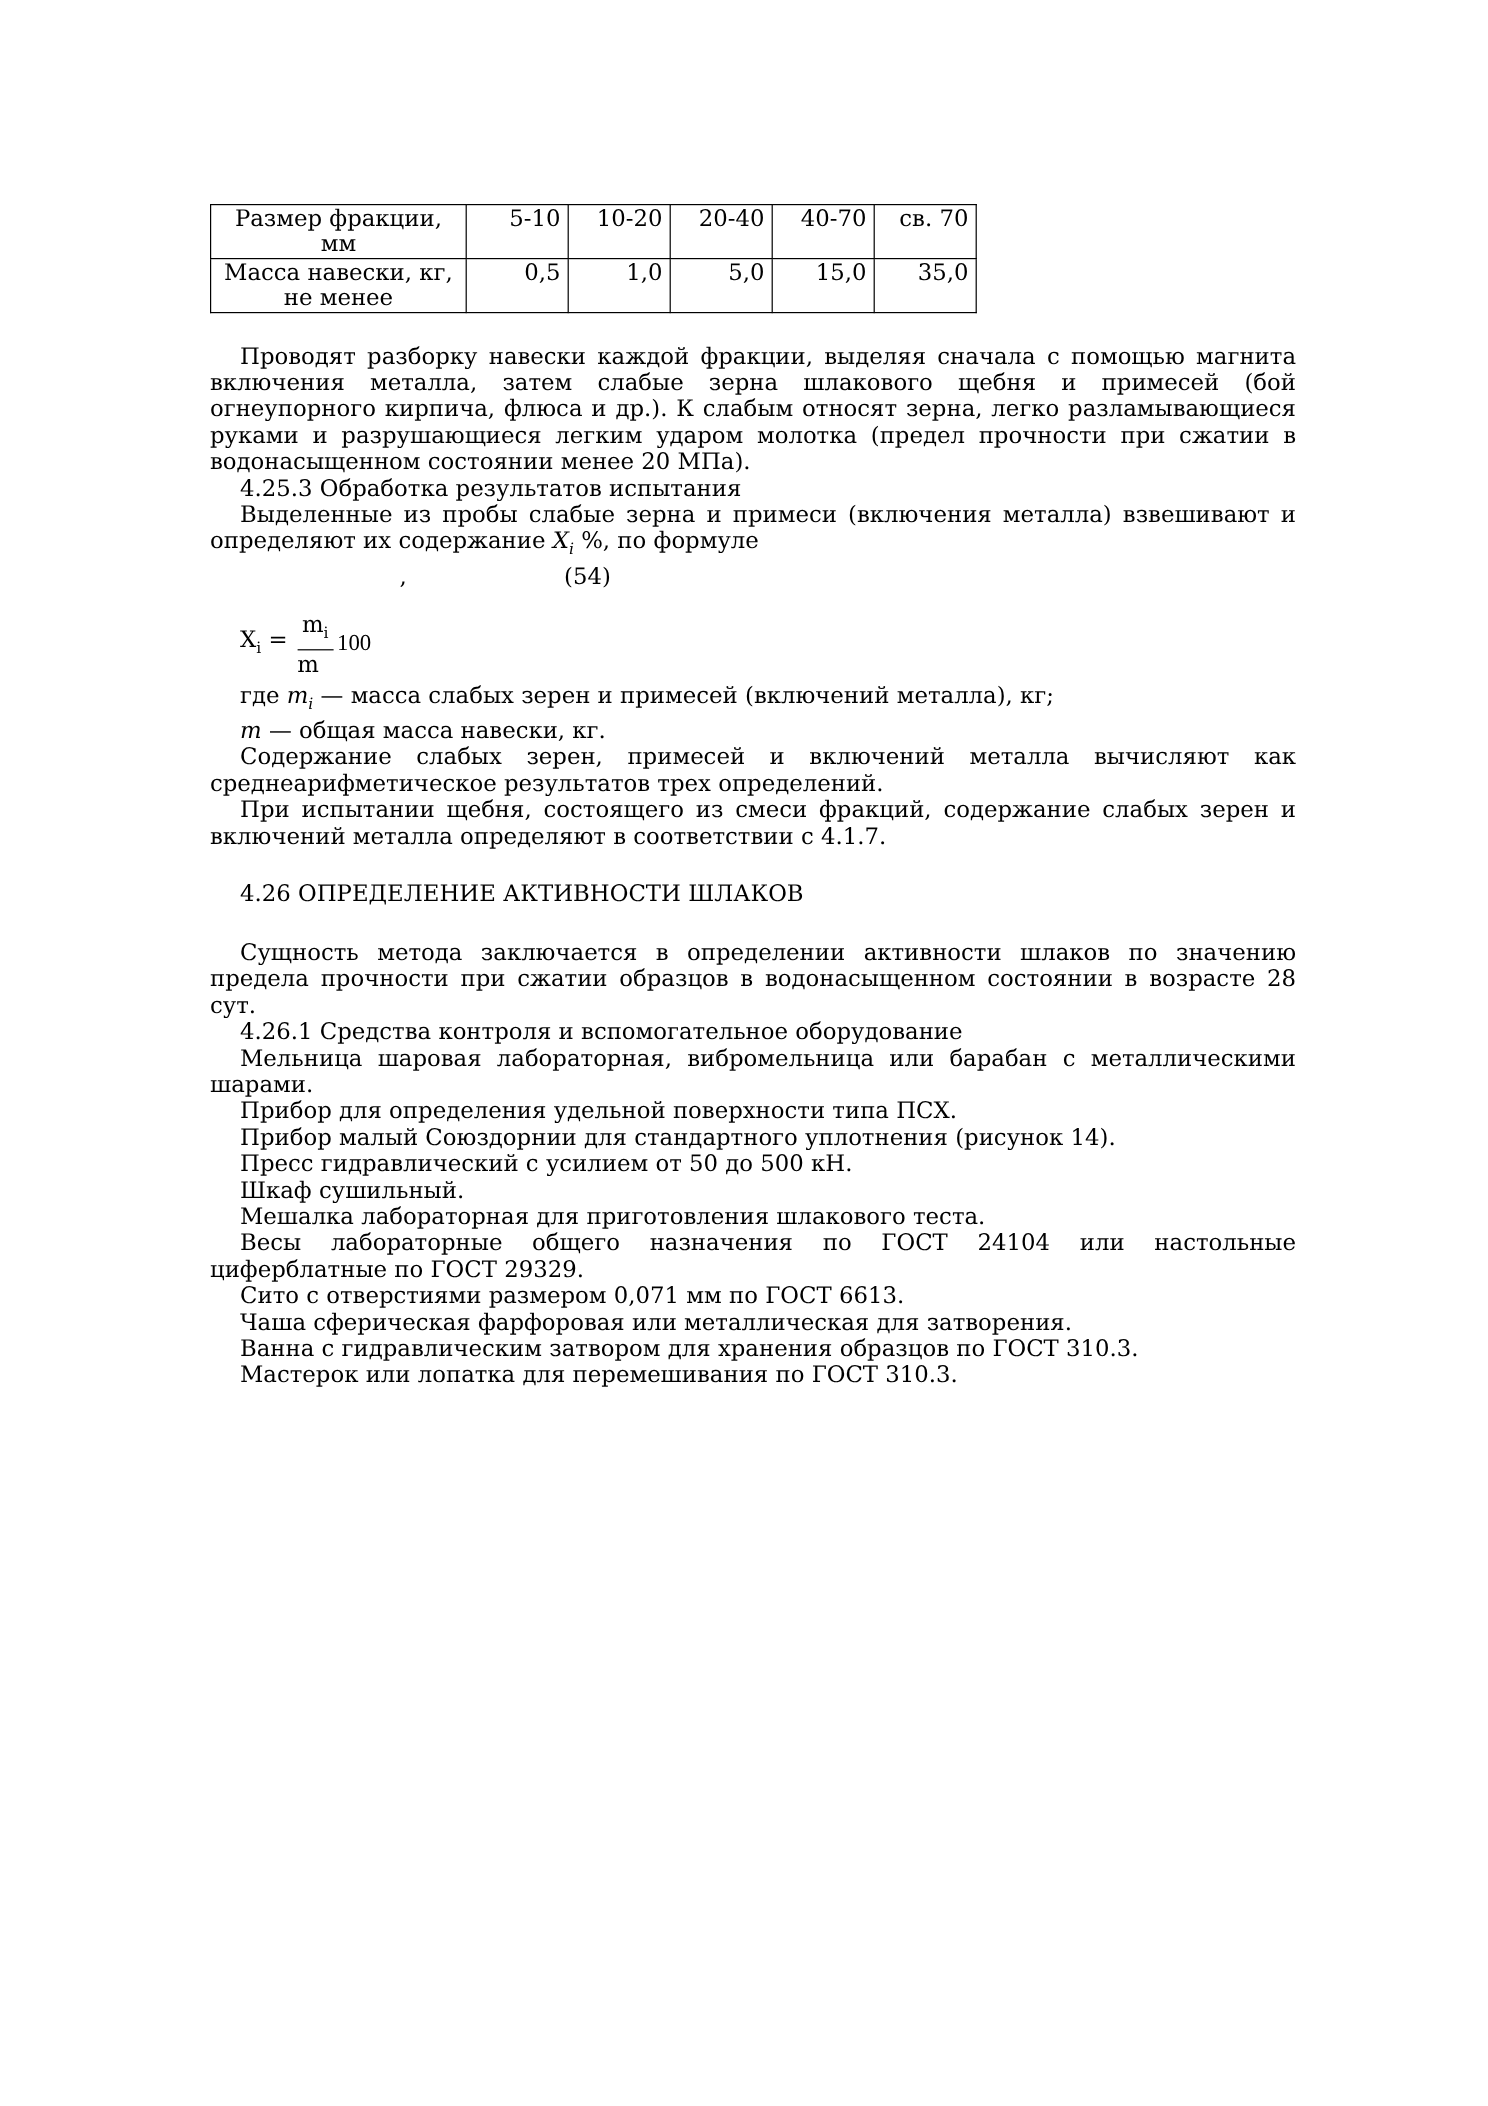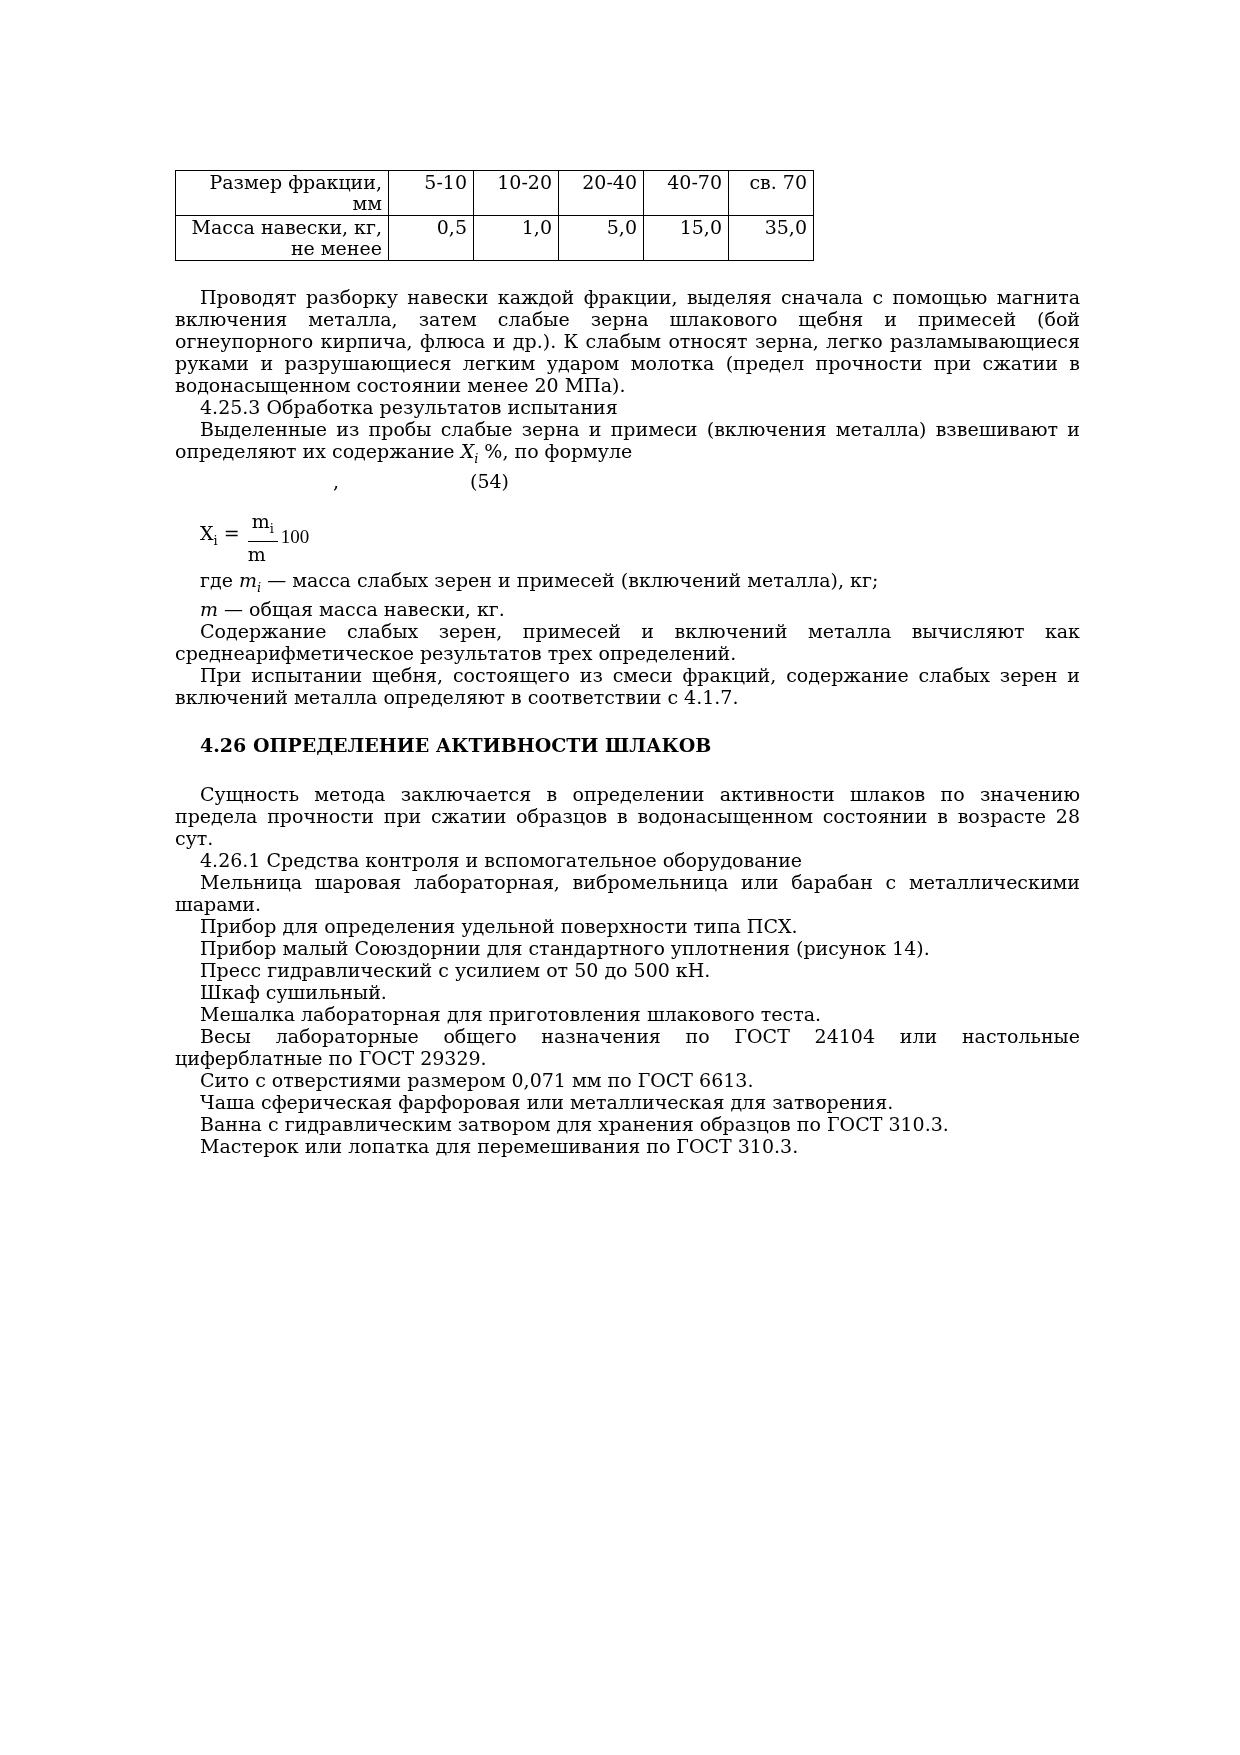--- a/index.html
+++ b/index.html
@@ -9,42 +9,42 @@
   }
   .content {
     position:absolute; left:175px; top:170px; width:905px;
     font-size:19px; line-height:22px;
   }
   
   table.spec { border-collapse:collapse; margin:0 0 25px 0; font-size:19px; }
   table.spec td {
     border:1.5px solid #000; padding:1px 6px; line-height:21px; vertical-align:top;
   }
-  td.cell-label { width:200px; text-align:right; white-space:pre-line; }
+  td.cell-label { width:200px; text-align:center; white-space:pre-line; }
   td.cell-val  { width:72px; text-align:right; }
   
   .para  { margin:0; text-align:justify; text-indent:25px; }
   .line  { margin:0; text-indent:25px; }
   .it    { font-style:italic; }
   sub    { font-size:0.68em; }
   
   .eqline { position:relative; height:22px; margin:0; }
   .eq-comma { position:absolute; left:158px; top:0; }
   .eq-num   { position:absolute; left:295px; top:0; }
   
   .formula { display:flex; align-items:center; margin:18px 0 4px 25px; }
   .flhs  { white-space:pre; }
   .frac  { display:inline-flex; flex-direction:column; align-items:flex-start; margin:0 1px 0 8px; }
   .frac .fnum { padding:0 4px 1px 4px; border-bottom:1.5px solid #000; }
   .frac .fden { padding-top:1px; }
   .ffactor { margin-left:2px;font-family:Liberation Serif, serif; }
   .where { margin:4px 0 0 0; text-indent:25px; text-align:justify; }
   .where2 { margin:0; text-indent:25px; text-align:justify; }
   
-  .sect-head { margin:26px 0 0 0; text-indent:25px; font-weight:bold; font-size:19px; }
+  .sect-head { margin:26px 0 0 0; text-indent:25px; font-weight:normal; font-size:19px; }
   .after-head { margin-top:27px; }
 </style>
 </head>
 <body>
 
 <div class="content">
 
   <table class="spec">
     <tbody>
       <tr>

